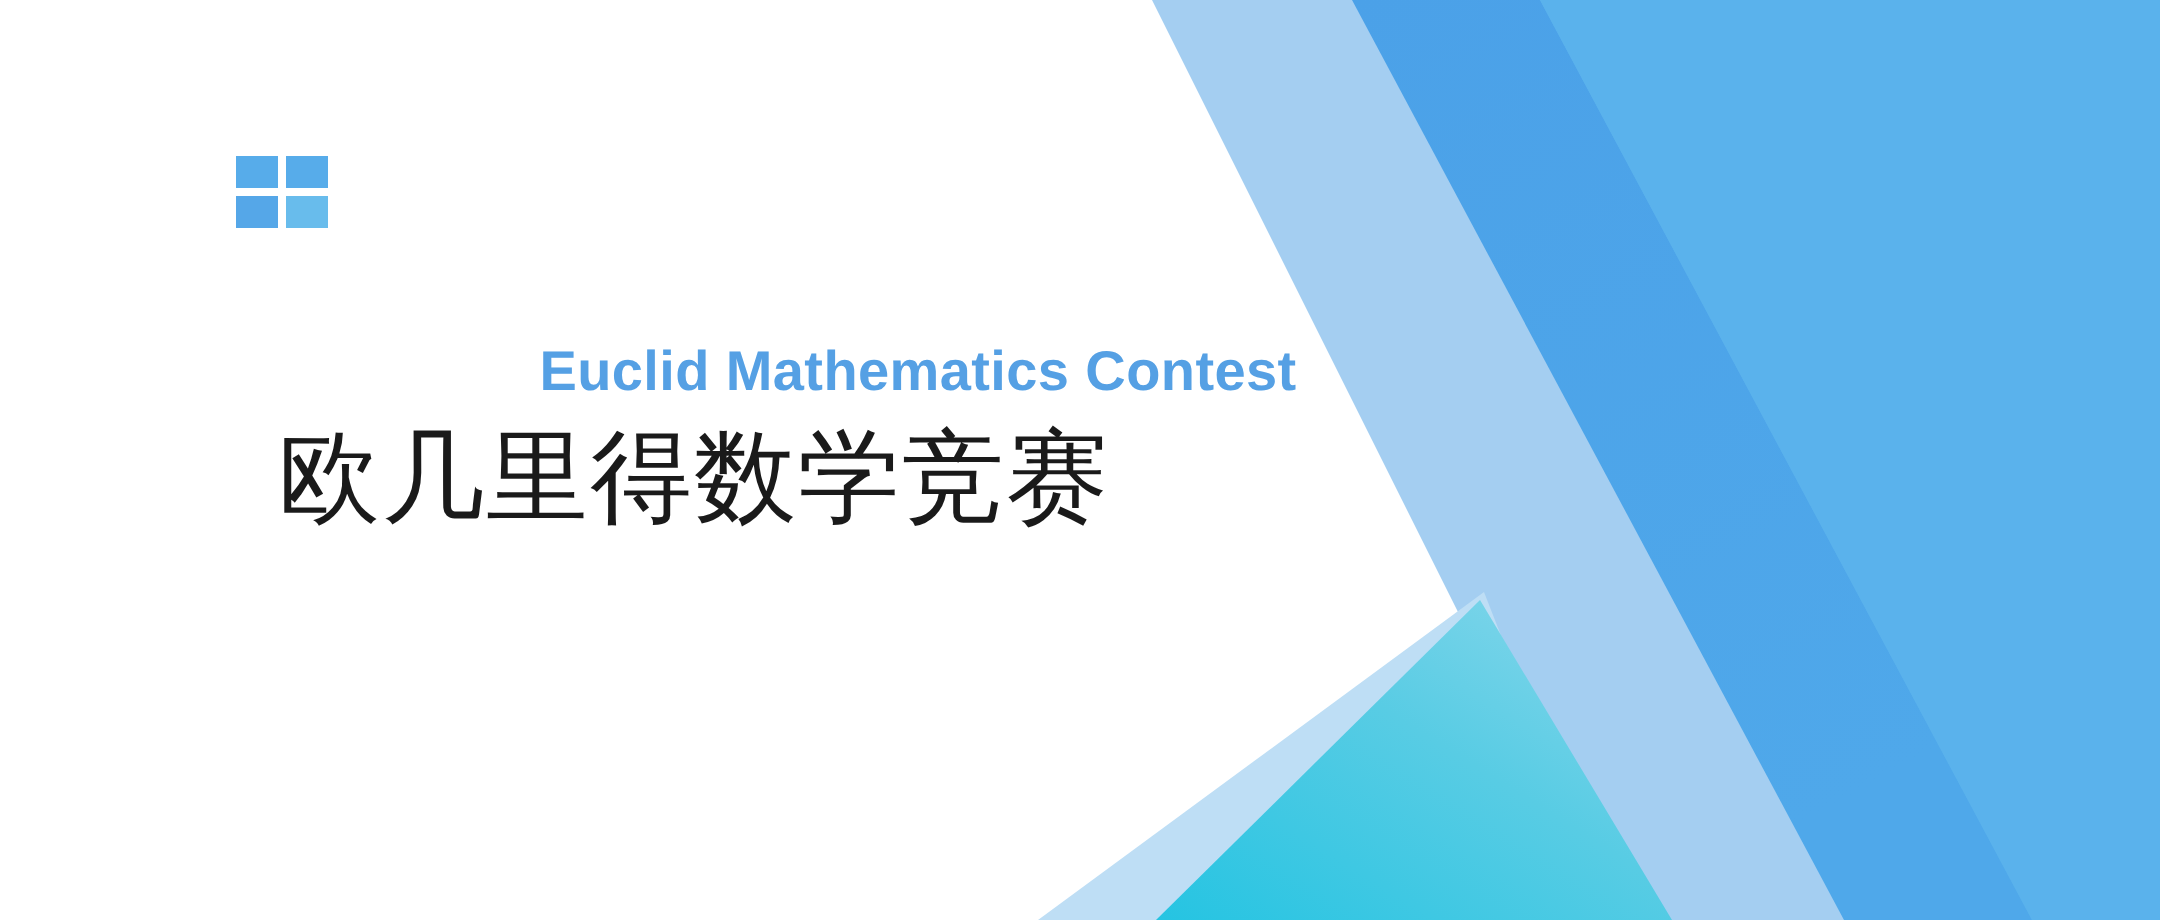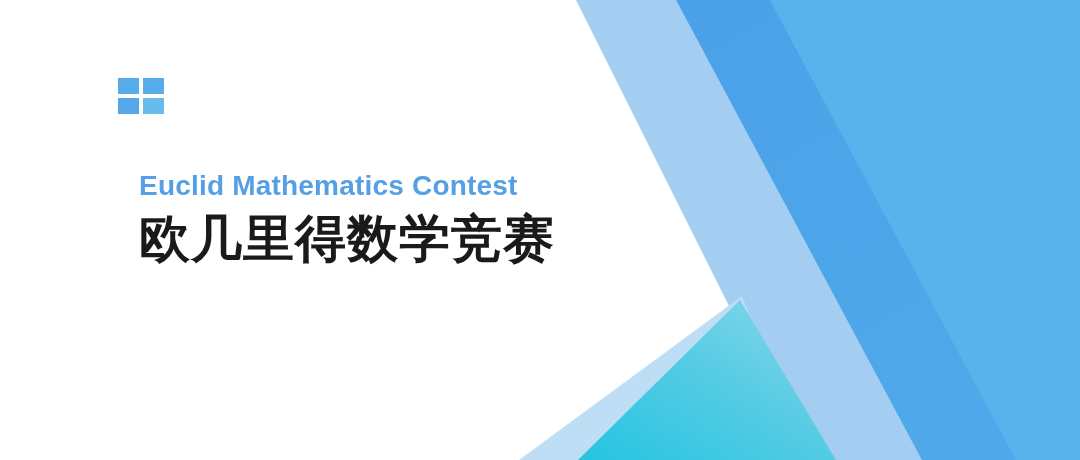--- a/index.html
+++ b/index.html
@@ -46,26 +46,27 @@
     top: 168px;
     width: 640px;
   }
   #title-en {
     margin: 0;
     font-size: 28px;
     font-weight: bold;
     letter-spacing: 0.2px;
     line-height: 1.25;
     white-space: nowrap;
+    text-align: center;
   }
   #title-zh {
     margin: 0;
     margin-top: 6px;
     font-size: 51px;
-    font-weight: bold;
+    font-weight: normal;
     letter-spacing: 1px;
     line-height: 1.18;
     white-space: nowrap;
     font-family: "Liberation Sans", "DejaVu Sans", sans-serif;
   }
 </style>
 </head>
 <body>
 
 <div id="banner">

